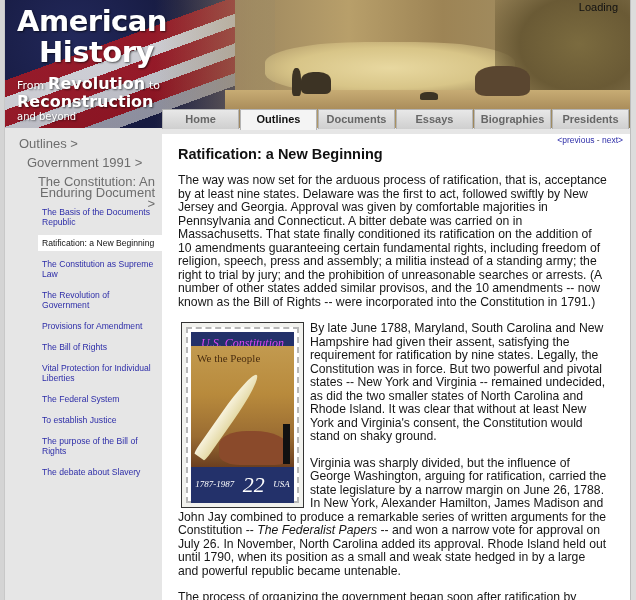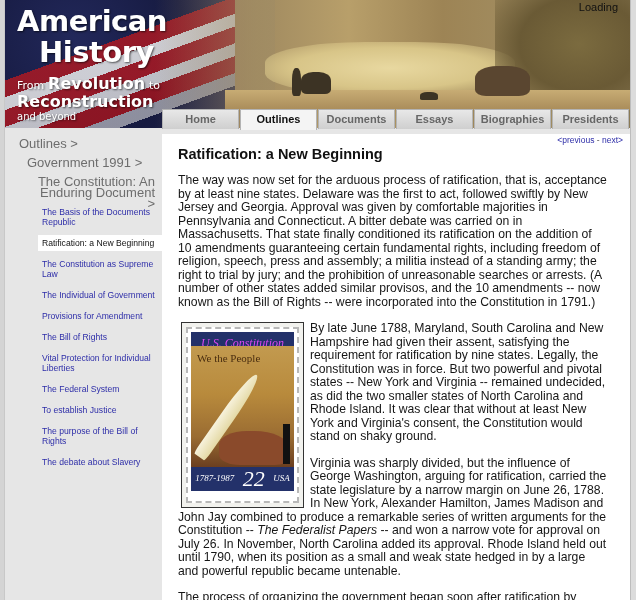--- a/index.html
+++ b/index.html
@@ -59,21 +59,21 @@
   .body-text p { margin-bottom: 13px; }
 
   .stamp { float: left; width: 123px; height: 186px; margin: 0 6px 0 3px; border: 1px solid #333; background: #f2f2ee; padding: 4px; }
   .stamp-inner { width: 100%; height: 100%; background: #fff; border: 2px dashed #b8b8b8; padding: 3px; position: relative; }
   .stamp-top { height: 14px; background: #23316a; color: #d946ef; font-family: "Liberation Serif", serif; font-style: italic; font-size: 12px; text-align: center; line-height: 22px; }
   .stamp-art { height: 121px; background: linear-gradient(180deg, #c29a4f 0%, #b88a3c 40%, #9a6c32 75%, #6b3f20 100%); position: relative; overflow: hidden; }
   .stamp-art .script { position: absolute; left: 6px; top: 6px; font-family: "Liberation Serif", serif; font-size: 11px; color: #4a2e10; }
   .stamp-art .quill { position: absolute; left: 30px; top: 20px; width: 14px; height: 100px; background: linear-gradient(90deg, #f7f2dc, #e4d9a5); transform: rotate(35deg); border-radius: 50% 50% 10% 10%; }
   .stamp-art .hand { position: absolute; left: 28px; top: 85px; width: 70px; height: 34px; background: #8a4a2b; border-radius: 40% 50% 20% 30%; }
   .stamp-art .bar { position: absolute; right: 4px; top: 78px; width: 7px; height: 40px; background: #111; }
-  .stamp-bottom { height: 24px; background: #23316a; color: #fff; font-family: "Liberation Serif", serif; font-style: italic; font-size: 9px; display: flex; align-items: center; justify-content: space-around; }
+  .stamp-bottom { height: 36px; background: #23316a; color: #fff; font-family: "Liberation Serif", serif; font-style: italic; font-size: 9px; display: flex; align-items: center; justify-content: space-around; }
   .stamp-bottom .denom { font-size: 22px; font-style: italic; }
 </style>
 </head>
 <body>
 
 <div class="frame-left"></div>
 <div class="frame-right"></div>
 
 <header class="header">
   <div class="flag"></div>
@@ -112,21 +112,21 @@
 
 <aside class="sidebar">
   <a class="bc bc1">Outlines &gt;</a>
   <a class="bc bc2">Government 1991 &gt;</a>
   <a class="bc bc3">The Constitution: An Enduring Document &gt;</a>
 
   <div class="nav-list">
     <a class="nav-item">The Basis of the Documents Republic</a>
     <a class="nav-item current">Ratification: a New Beginning</a>
     <a class="nav-item">The Constitution as Supreme Law</a>
-    <a class="nav-item">The Individual of Government</a>
+    <a class="nav-item">The Revolution of Government</a>
     <a class="nav-item">Provisions for Amendment</a>
     <a class="nav-item">The Bill of Rights</a>
     <a class="nav-item">Vital Protection for Individual Liberties</a>
     <a class="nav-item">The Federal System</a>
     <a class="nav-item">To establish Justice</a>
     <a class="nav-item">The purpose of the Bill of Rights</a>
     <a class="nav-item">The debate about Slavery</a>
   </div>
 </aside>
 

